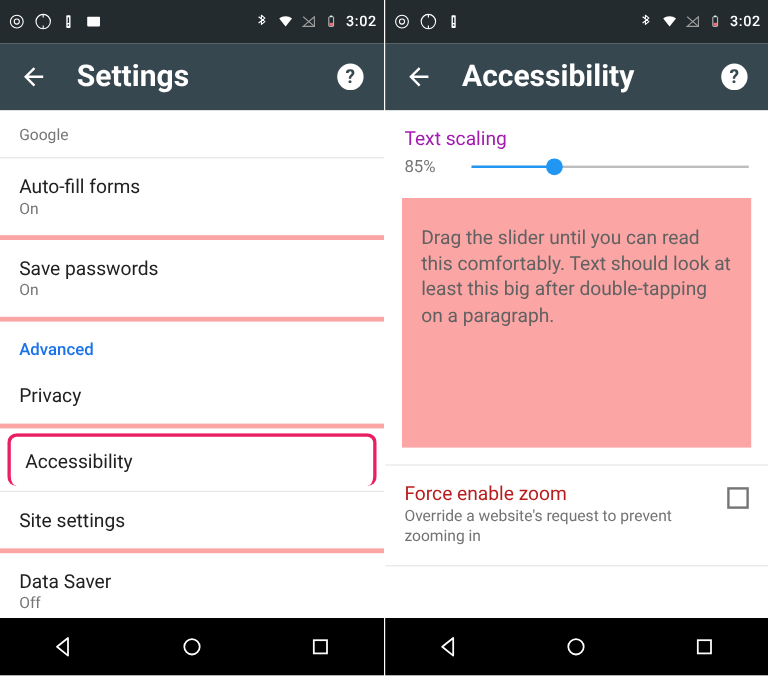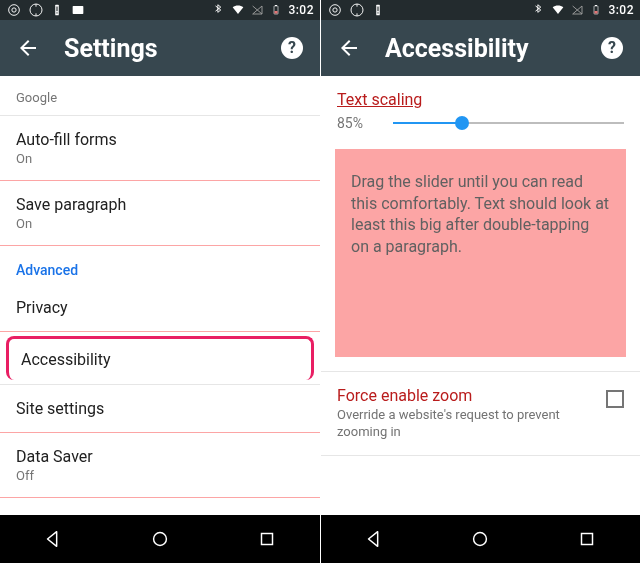--- a/index.html
+++ b/index.html
@@ -2,46 +2,46 @@
 <html><head>
 <meta charset="utf-8">
 <style>
   * { box-sizing: border-box; margin: 0; padding: 0; }
   html, body { width: 640px; height: 563px; font-family: Roboto, "Helvetica Neue", Arial, sans-serif; background: #fff; }
   body { display: flex; }
   .phone { width: 320px; display: flex; flex-direction: column; background: #fff; position: relative; }
   .phone + .phone { border-left: 1px solid #fff; }
 
   
-  .statusbar { height: 20px; background: #232b2e; color: #fff; display: flex; align-items: center; padding: 0 6px; font-size: 12px; }
+  .statusbar { height: 36px; background: #232b2e; color: #fff; display: flex; align-items: center; padding: 0 6px; font-size: 12px; }
   .statusbar .left { display: flex; gap: 6px; align-items: center; }
   .statusbar .spacer { flex: 1; }
   .statusbar .right { display: flex; gap: 4px; align-items: center; }
   .statusbar svg { display: block; }
   .clock { font-weight: 500; letter-spacing: 0.5px; margin-left: 2px; }
 
   
   .appbar { height: 56px; background: #37474f; color: #fff; display: flex; align-items: center; padding: 0 16px; }
   .appbar .back { display: flex; align-items: center; justify-content: center; margin-right: 24px; }
   .appbar .title { font-size: 25px; font-weight: 700; flex: 1; }
   .appbar .help { width: 24px; height: 24px; }
 
   
   .content { flex: 1; overflow: hidden; background: #fff; }
-  .item { padding: 14px 16px; border-bottom: 1px solid #fca5a5; }
+  .item { padding: 14px 16px; border-bottom: 4px solid #fca5a5; }
   .item.slim { padding: 12px 16px 10px; border-bottom: none; }
   .item .label { font-size: 16px; color: #212121; }
   .item .sub { font-size: 13px; color: #757575; margin-top: 2px; }
   .section-header { padding: 16px 16px 6px; font-size: 14px; font-weight: 500; color: #1a73e8; }
   .item.no-border { border-bottom: none; }
   .item-highlight { border: 3px solid #e91e63; border-radius: 8px; margin: 4px 6px; padding: 11px 12px; }
 
   
   .scaling-block { padding: 14px 16px 8px; }
-  .scaling-title { font-size: 16px; color: #b91c1c; margin-bottom: 2px; text-decoration: underline; }
+  .scaling-title { font-size: 16px; color: #a21caf; margin-bottom: 2px; }
   .scaling-row { display: flex; align-items: center; gap: 10px; }
   .scaling-pct { font-size: 14px; color: #757575; width: 46px; }
   .slider { position: relative; flex: 1; height: 24px; }
   .slider .track-bg { position: absolute; left: 0; right: 0; top: 11px; height: 2px; background: #bdbdbd; }
   .slider .track-fg { position: absolute; left: 0; top: 11px; height: 2px; background: #2196f3; }
   .slider .thumb { position: absolute; top: 5px; width: 14px; height: 14px; border-radius: 50%; background: #2196f3; transform: translateX(-50%); }
   .sample-box { margin: 6px 14px 0; padding: 22px 16px 100px; background: #fca5a5; font-size: 16px; color: #616161; line-height: 1.35; }
   .zoom-row { display: flex; align-items: flex-start; padding: 14px 16px; border-bottom: 1px solid #e6e6e6; border-top: 1px solid #e6e6e6; gap: 12px; }
   .zoom-text { flex: 1; }
   .zoom-text .label { font-size: 16px; color: #b91c1c; }
@@ -160,21 +160,21 @@
     <div class="item slim">
       <div class="sub">Google</div>
     </div>
     <div style="height:1px;background:#e6e6e6"></div>
 
     <div class="item">
       <div class="label">Auto-fill forms</div>
       <div class="sub">On</div>
     </div>
     <div class="item">
-      <div class="label">Save paragraph</div>
+      <div class="label">Save passwords</div>
       <div class="sub">On</div>
     </div>
 
     <div class="section-header">Advanced</div>
 
     <div class="item">
       <div class="label">Privacy</div>
     </div>
     <div class="item item-highlight no-border">
       <div class="label">Accessibility</div>

